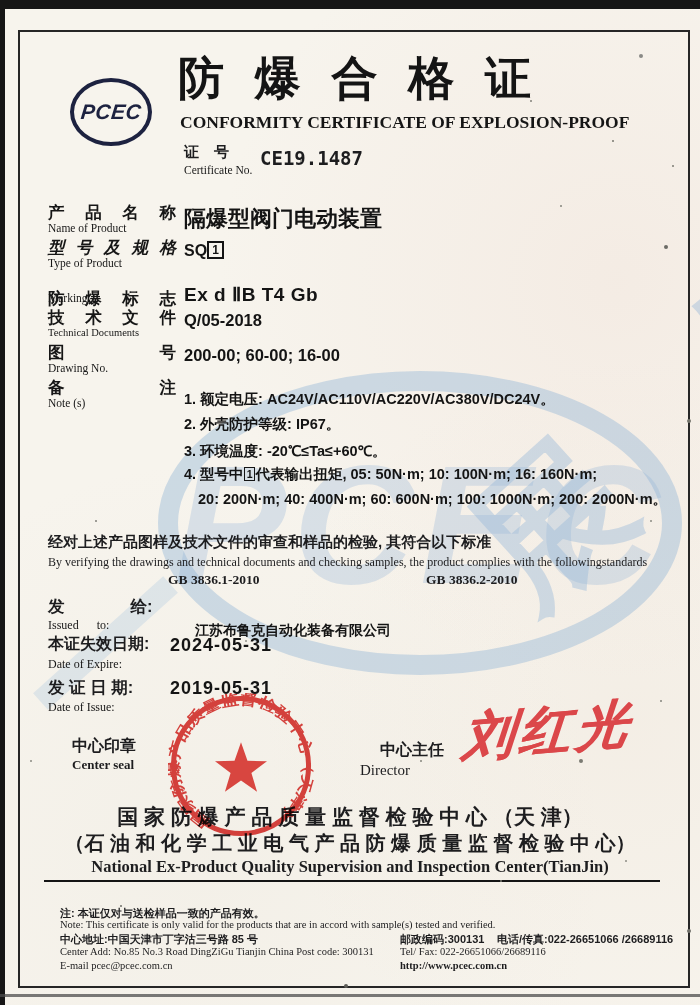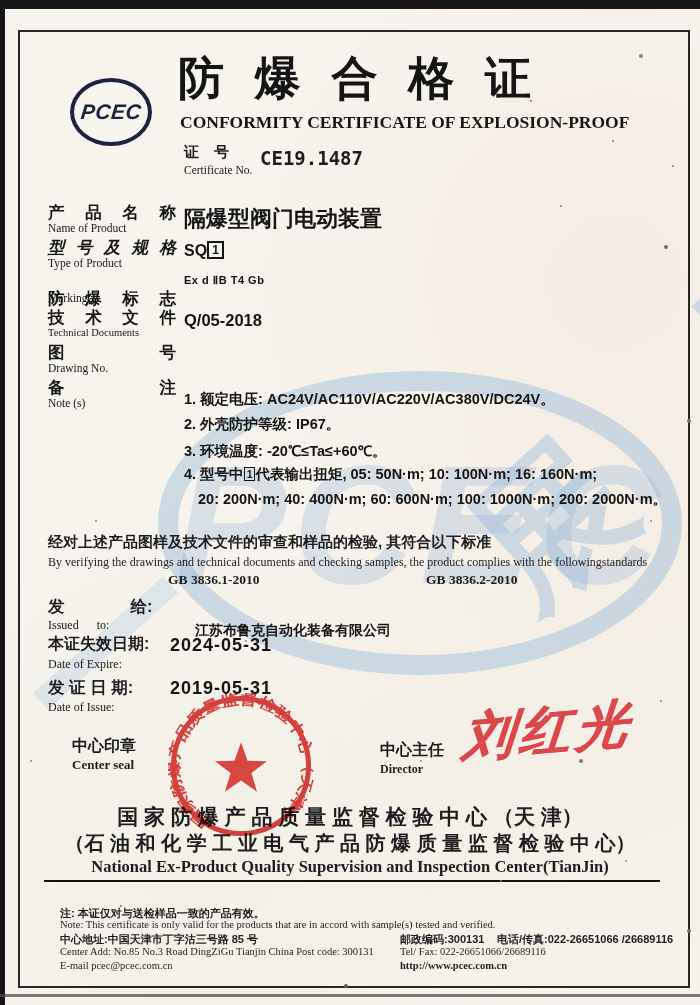--- a/index.html
+++ b/index.html
@@ -77,28 +77,29 @@
   <div class="abs content val" style="left:184px; top:204px; font-size:22px;">隔爆型阀门电动装置</div>
 
   <div class="abs content cn-label" style="left:48px; top:237px;font-style:italic;">型 号 及 规 格</div>
   <div class="abs content en-label" style="left:48px; top:257px;">Type of Product</div>
   <div class="abs content val" style="left:184px; top:241px; font-size:16px;">
     <span>SQ</span><span class="boxnum">1</span>
   </div>
 
   <div class="abs content cn-label" style="left:48px; top:288px;">防 爆 标 志</div>
   <div class="abs content en-label" style="left:48px; top:292px;">Marking</div>
-  <div class="abs content val" style="left:184px; top:274px; font-size:11px; letter-spacing:.5px;">Ex d ⅡB T4 Gb</div>
+  <div class="abs content val" style="left:184px; top:283px; font-size:19px; letter-spacing:.5px;">Ex d ⅡB T4 Gb</div>
 
   <div class="abs content cn-label" style="left:48px; top:307px;">技 术 文 件</div>
   <div class="abs content en-label" style="left:48px; top:327px; font-size:10.5px;">Technical Documents</div>
   <div class="abs content val" style="left:184px; top:311px; font-size:16.5px;">Q/05-2018</div>
 
   <div class="abs content cn-label" style="left:48px; top:342px;">图　　号</div>
   <div class="abs content en-label" style="left:48px; top:362px;">Drawing No.</div>
+  <div class="abs content val" style="left:184px; top:346px; font-size:16.5px;">200-00; 60-00; 16-00</div>
 
   <div class="abs content cn-label" style="left:48px; top:377px;">备　　注</div>
   <div class="abs content en-label" style="left:48px; top:397px;">Note (s)</div>
 
   <div class="abs content notes-line" style="left:184px; top:390px;">1. 额定电压: AC24V/AC110V/AC220V/AC380V/DC24V。</div>
   <div class="abs content notes-line" style="left:184px; top:415px;">2. 外壳防护等级: IP67。</div>
   <div class="abs content notes-line" style="left:184px; top:440px;">3. 环境温度: -20℃≤Ta≤+60℃。</div>
   <div class="abs content notes-line" style="left:184px; top:465px;">
     <span>4. 型号中</span><span class="boxnum small">1</span><span>代表输出扭矩, 05: 50N·m; 10: 100N·m; 16: 160N·m;</span>
   </div>
@@ -129,21 +130,21 @@
     <polygon fill="#e03a36" points="80,54 87.1,74.3 108.5,74.7 91.4,87.7 97.6,108.3 80,96 62.4,108.3 68.6,87.7 51.5,74.7 72.9,74.3"></polygon>
     <text font-size="16" font-weight="700" fill="#da3430" font-family="Liberation Sans, sans-serif">
       <textPath href="#sealArc" startOffset="0" textLength="352" lengthAdjust="spacingAndGlyphs">国家防爆产品质量监督检验中心（天津）</textPath>
     </text>
   </svg>
 
   <div class="abs content" style="left:72px; top:736px; font-size:16px; font-weight:700;">中心印章</div>
   <div class="abs content serif" style="left:72px; top:757px; font-size:13px; font-weight:600;">Center seal</div>
 
   <div class="abs content" style="left:380px; top:740px; font-size:16px; font-weight:700;">中心主任</div>
-  <div class="abs content serif" style="left:380px; top:762px; font-size:12px; font-weight:700;">Director</div>
+  <div class="abs content serif" style="left:360px; top:762px; font-size:15px; font-weight:400;">Director</div>
   <div class="abs overlay sig" style="left:462px; top:696px;">刘红光</div>
 
   <div class="abs content" style="left:40px; top:803px; width:620px; text-align:center; font-size:21px; font-weight:700; white-space:nowrap;">国 家 防 爆 产 品 质 量 监 督 检 验 中 心 （天 津）</div>
   <div class="abs content" style="left:40px; top:830px; width:620px; text-align:center; font-size:20px; font-weight:700; white-space:nowrap;">（石 油 和 化 学 工 业 电 气 产 品 防 爆 质 量 监 督 检 验 中 心）</div>
   <div class="abs content serif" style="left:40px; top:857px; width:620px; text-align:center; font-size:16.5px; font-weight:700; white-space:nowrap;">National Ex-Product Quality Supervision and Inspection Center(TianJin)</div>
   <div class="abs content" style="left:44px; top:880px; width:616px; border-top:2px solid #141414;"></div>
 
   <div class="abs content" style="left:60px; top:906px; font-size:11px; font-weight:700;">注: 本证仅对与送检样品一致的产品有效。</div>
   <div class="abs content serif" style="left:60px; top:919px; font-size:10.5px;">Note: This certificate is only valid for the products that are in accord with sample(s) tested and verified.</div>
   <div class="abs content" style="left:60px; top:932px; font-size:11px; font-weight:600;">中心地址:中国天津市丁字沽三号路 85 号</div>

